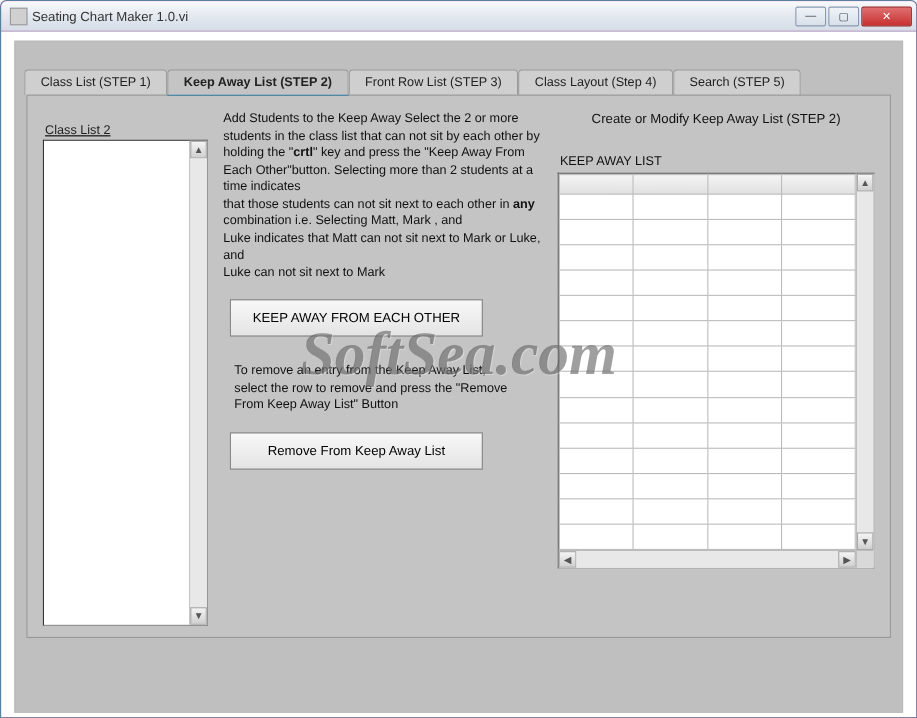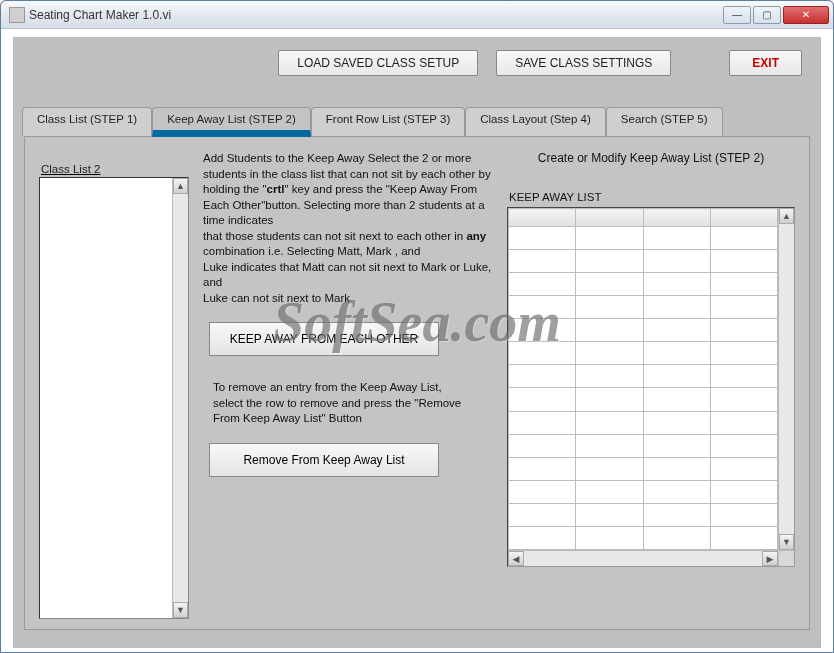--- a/index.html
+++ b/index.html
@@ -100,22 +100,23 @@
     padding: 5px 14px;
     font-size: 11.5px;
     color: #222;
     margin-right: 0;
     cursor: pointer;
     position: relative;
     top: 1px;
   }
   .tab.active {
     background: #c4c4c4;
-    border-bottom: 7px solid #0369a1;
+    border-bottom: 1px solid #0369a1;
     z-index: 2;
+    font-weight: bold;
   }
   .tab-body {
     border: 1px solid #999;
     background: #c4c4c4;
     height: 494px;
     padding: 14px 14px 10px 14px;
     display:flex;
     gap: 14px;
     position: relative;
   }
@@ -247,25 +248,20 @@
     <div class="win-btns">
       <div class="win-btn">—</div>
       <div class="win-btn">▢</div>
       <div class="win-btn close">✕</div>
     </div>
   </div>
 
   <div class="client">
     <div class="panel-frame">
 
-      <div class="topbar">
-        <button class="std-btn">LOAD SAVED CLASS SETUP</button>
-        <button class="std-btn">SAVE CLASS SETTINGS</button>
-        <button class="std-btn exit-btn">EXIT</button>
-      </div>
 
       <div class="tabs">
         <div class="tab">Class List (STEP 1)</div>
         <div class="tab active">Keep Away List (STEP 2)</div>
         <div class="tab">Front Row List (STEP 3)</div>
         <div class="tab">Class Layout (Step 4)</div>
         <div class="tab">Search (STEP 5)</div>
       </div>
 
       <div class="tab-body">

